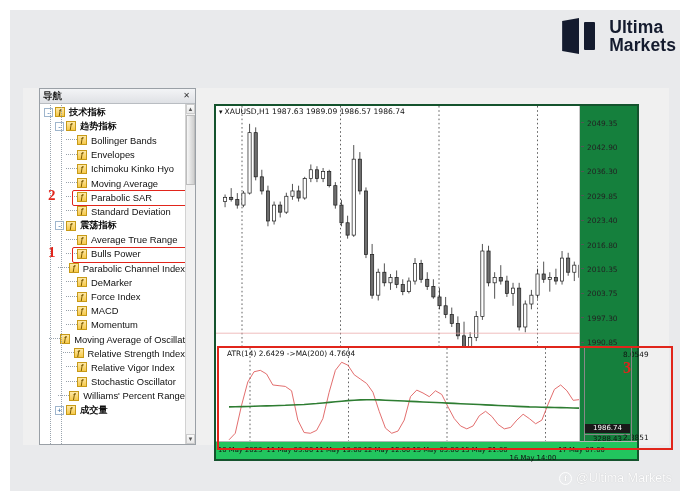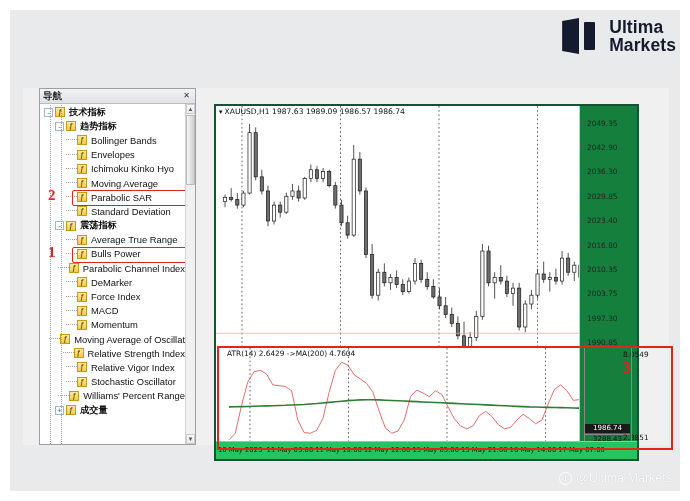--- a/index.html
+++ b/index.html
@@ -597,21 +597,21 @@
           <div style="position: absolute; left: 4px; top: 240px; width: 48px; height: 99px; border: 1px solid rgb(136, 136, 136); box-sizing: border-box;"></div>
         </div>
 
       <div id="time-axis">
           <div class="tlabel" style="left: 2px;">10 May 2023</div>
           <div class="tlabel" style="left: 50.6px;">11 May 03:00</div>
           <div class="tlabel" style="left: 99.2px;">11 May 19:00</div>
           <div class="tlabel" style="left: 147.8px;">12 May 12:00</div>
           <div class="tlabel" style="left: 196.4px;">15 May 05:00</div>
           <div class="tlabel" style="left: 245px;">15 May 21:00</div>
-          <div class="tlabel" style="left: 293.6px;">16 May 14:00</div>
+          <div class="tlabel" style="left: 293.6px; margin-top: 8px;">16 May 14:00</div>
           <div class="tlabel" style="left: 342.2px;">17 May 07:00</div>
         </div>
 
       <div class="chart-hl" id="hl-sub" style="left: 1px; top: 240px; width: 452px; height: 100px;"></div>
       <div class="annot-num" id="num3" style="left: 407px; top: 253px; font-size: 16px;">3</div>
     </div>
   </div>
 
   <div id="bottom-band"></div>
 

